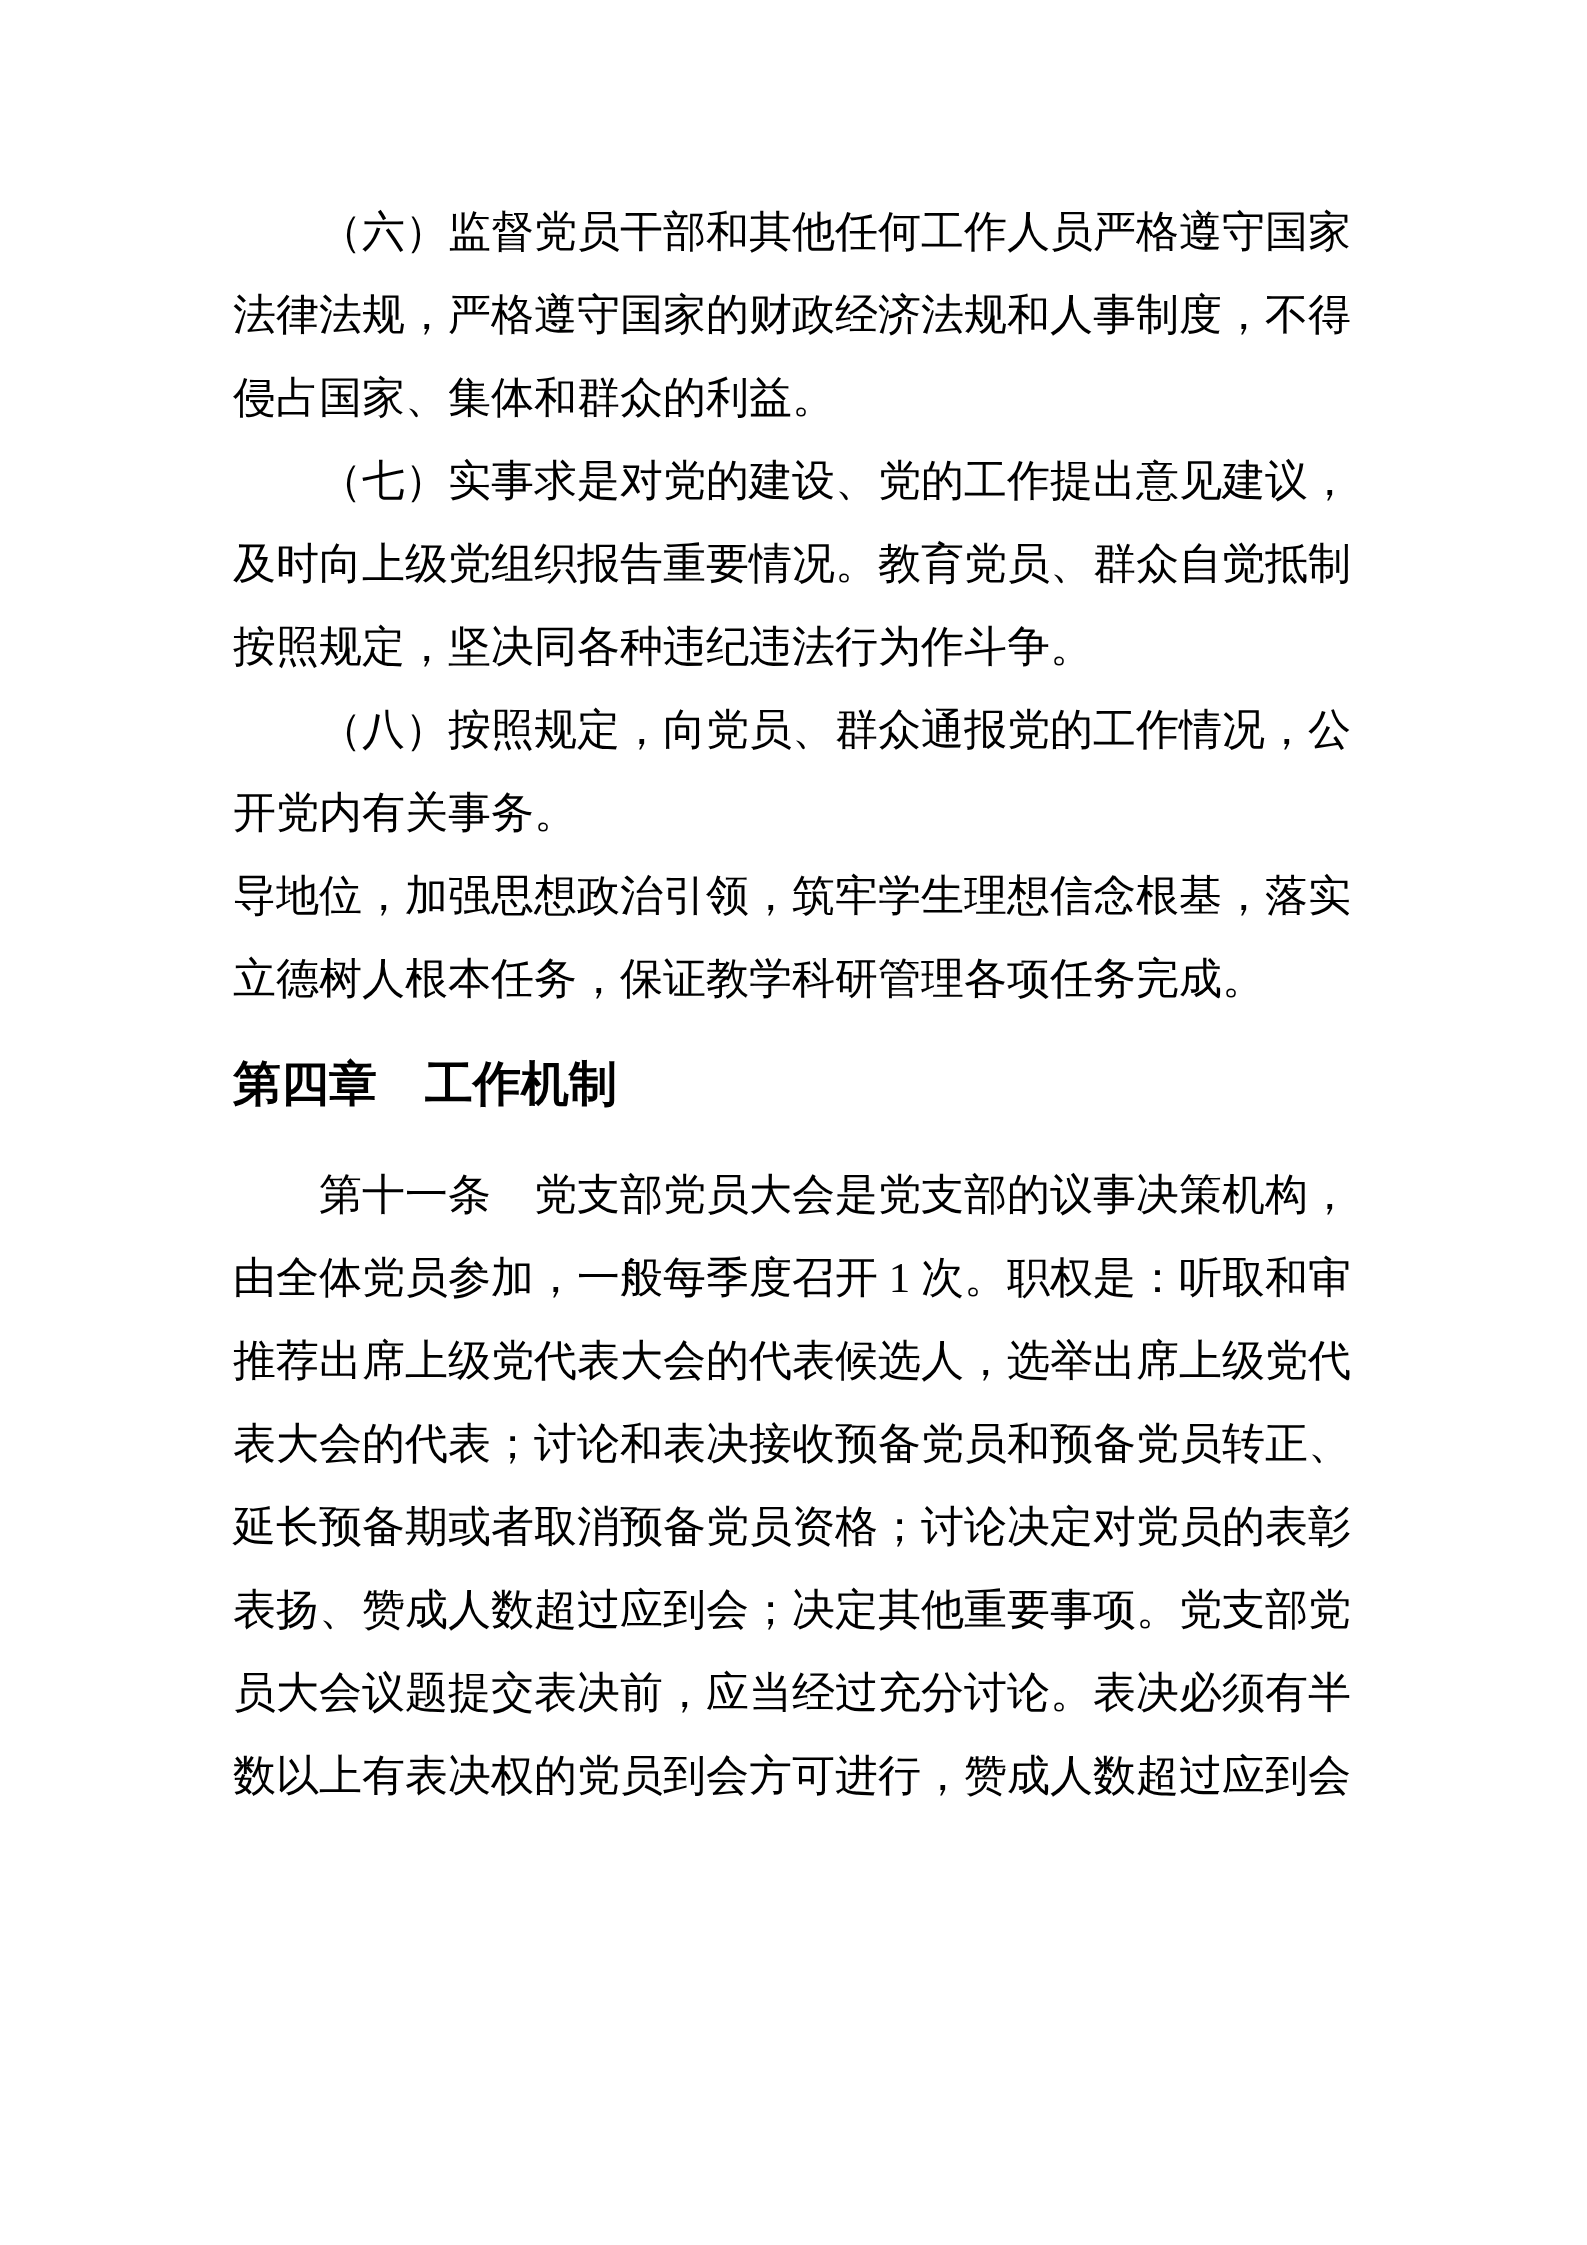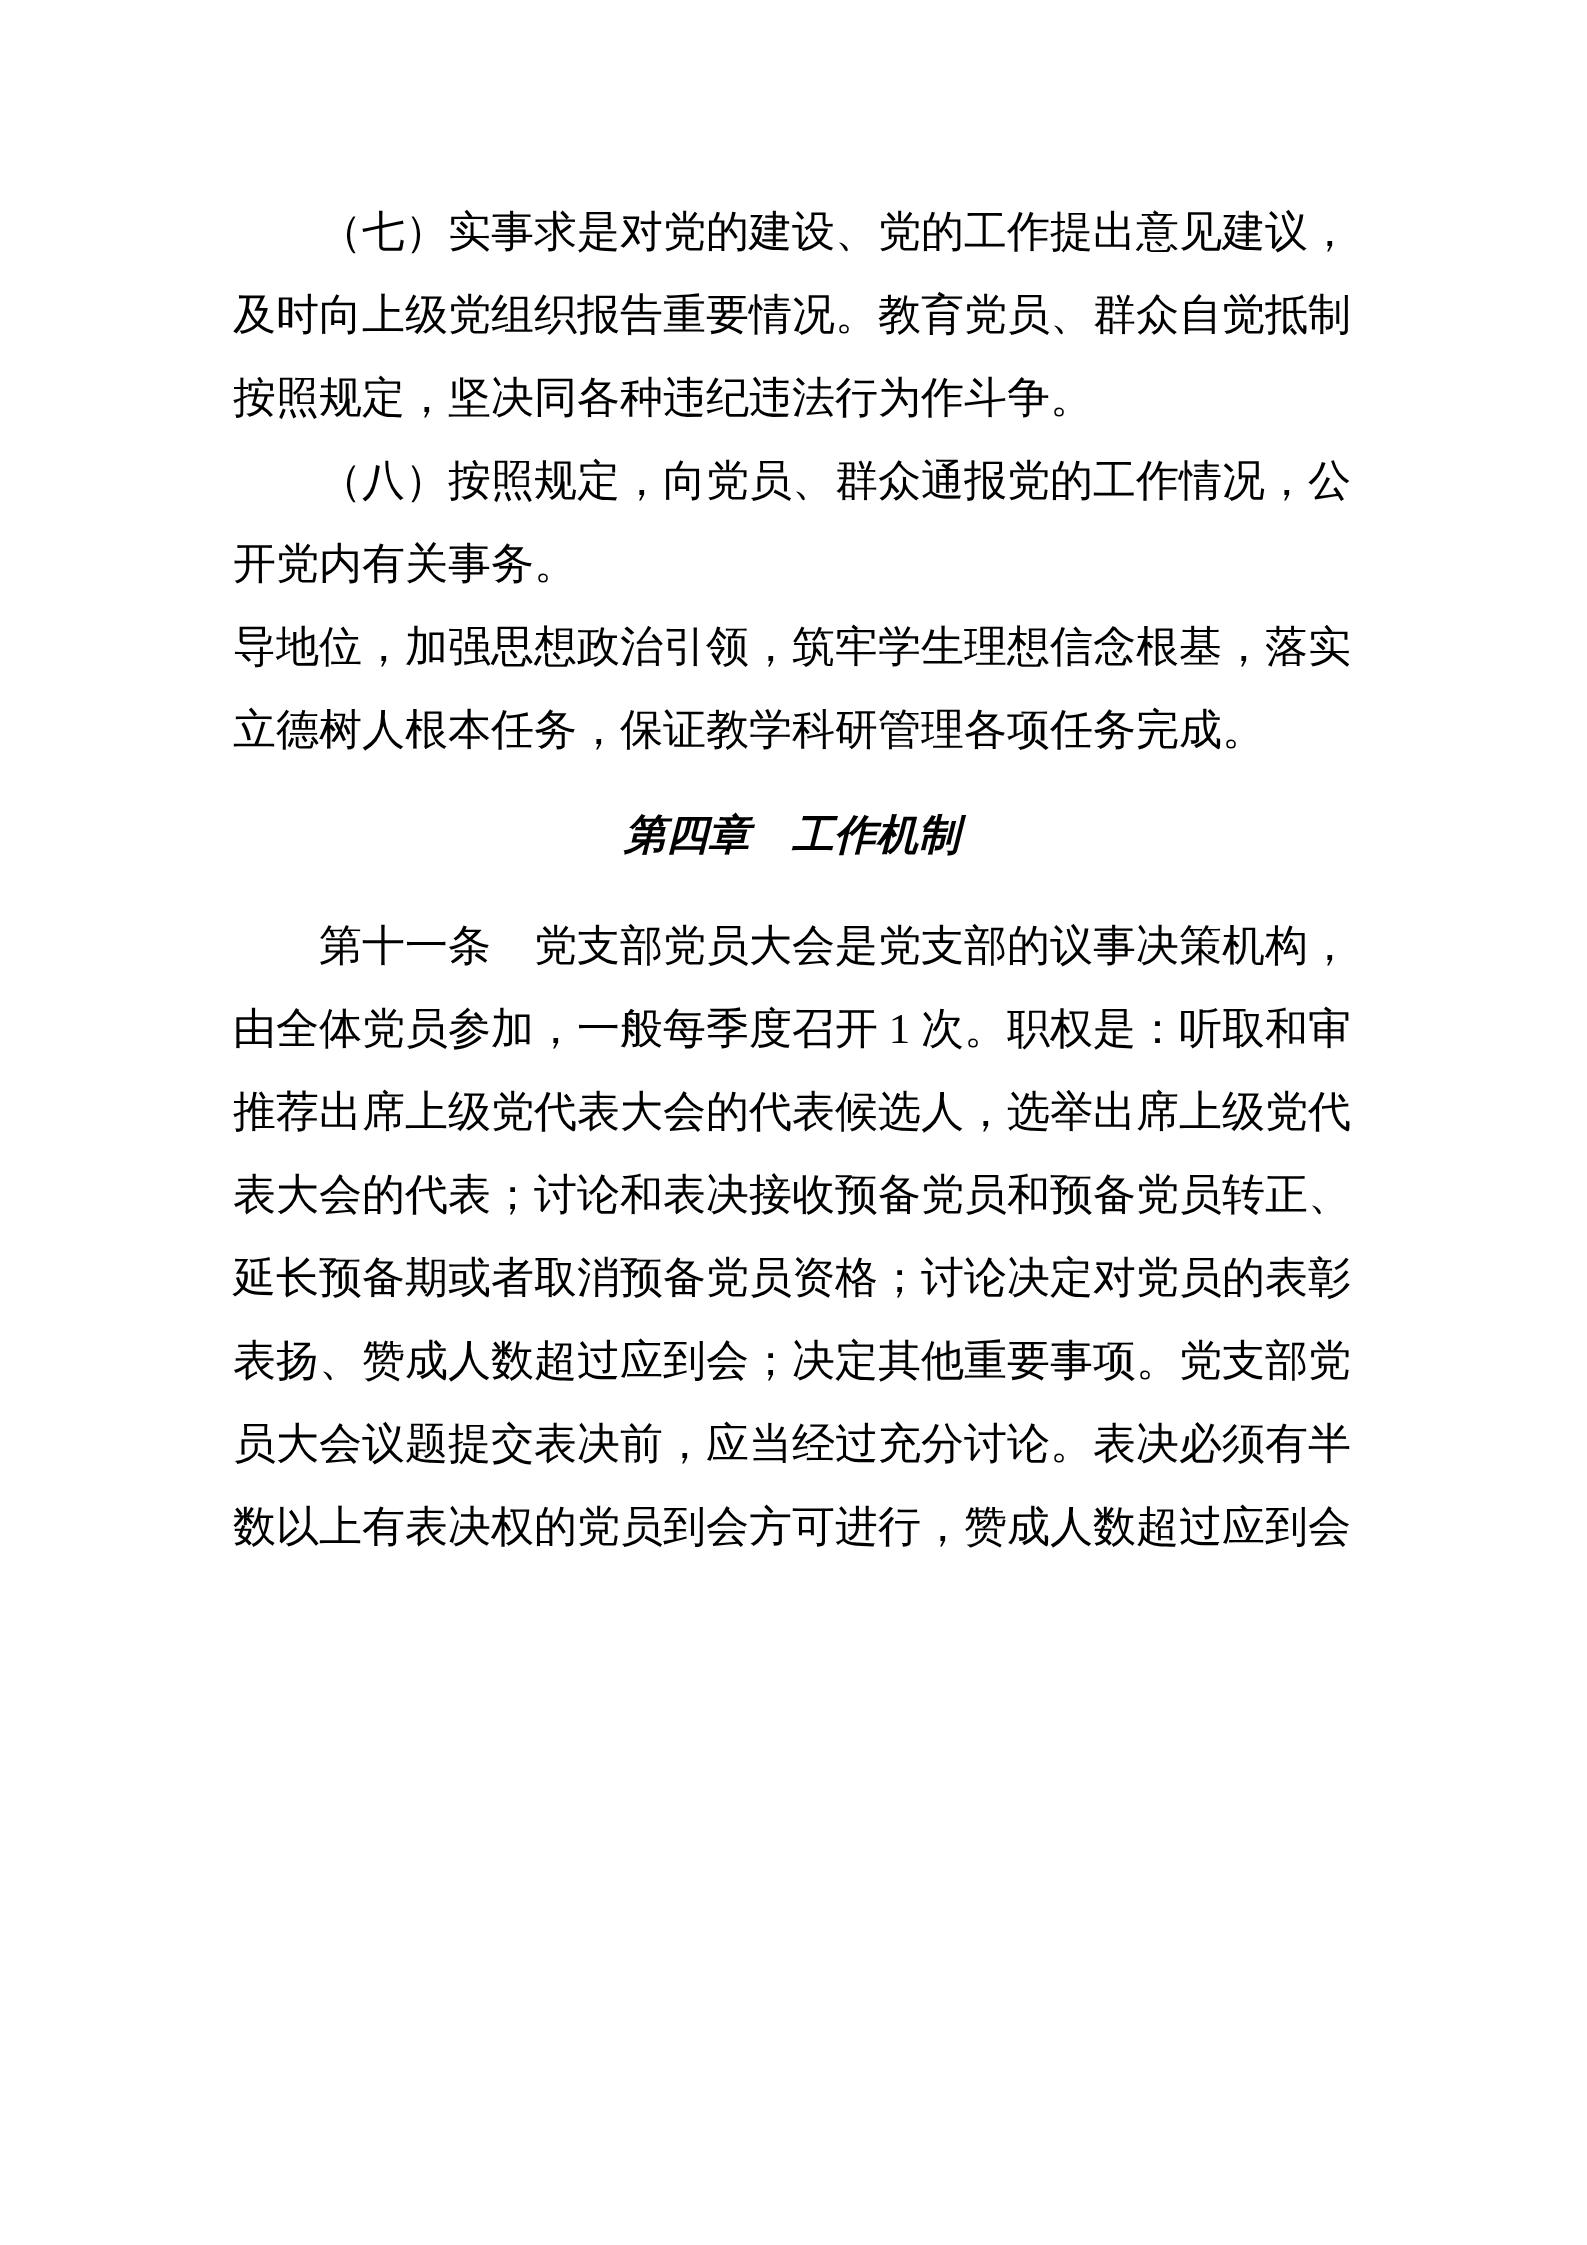--- a/index.html
+++ b/index.html
@@ -31,33 +31,36 @@
     width: 1130px;
   }
   .line.indent {
     text-indent: 86px;
   }
   .chapter-heading {
     width: 1118px;
     height: 83px;
     line-height: 83px;
     margin: 22px 0 28px 0;
-    text-align: center;
     font-family: "Liberation Sans", "DejaVu Sans", sans-serif;
     font-weight: 700;
-    font-size: 42px;
+    font-size: 48px;
     white-space: nowrap;
-    font-style: italic;
   }
 </style>
 </head>
 <body>
 
 <div class="page">
 
+  <div class="para">
+    <div class="line indent">（六）监督党员干部和其他任何工作人员严格遵守国家</div>
+    <div class="line">法律法规，严格遵守国家的财政经济法规和人事制度，不得</div>
+    <div class="line">侵占国家、集体和群众的利益。</div>
+  </div>
 
   <div class="para">
     <div class="line indent">（七）实事求是对党的建设、党的工作提出意见建议，</div>
     <div class="line">及时向上级党组织报告重要情况。教育党员、群众自觉抵制</div>
     <div class="line">按照规定，坚决同各种违纪违法行为作斗争。</div>
   </div>
 
   <div class="para">
     <div class="line indent">（八）按照规定，向党员、群众通报党的工作情况，公</div>
     <div class="line">开党内有关事务。</div>

